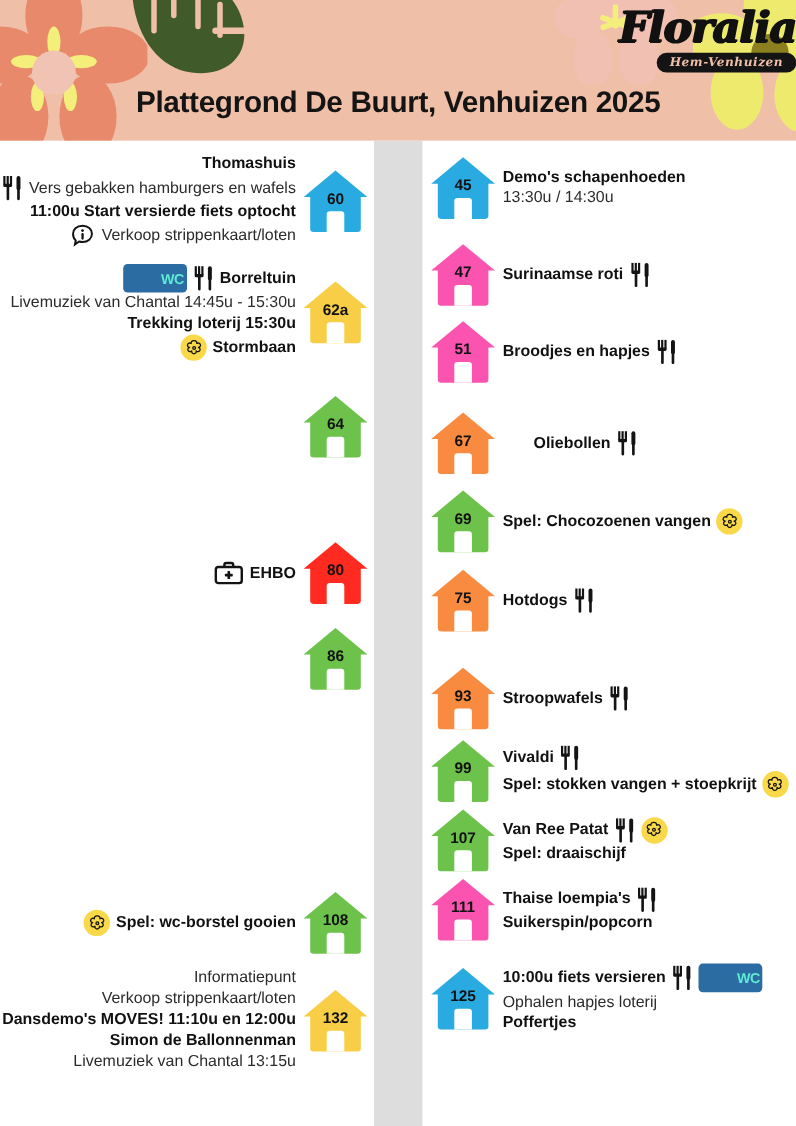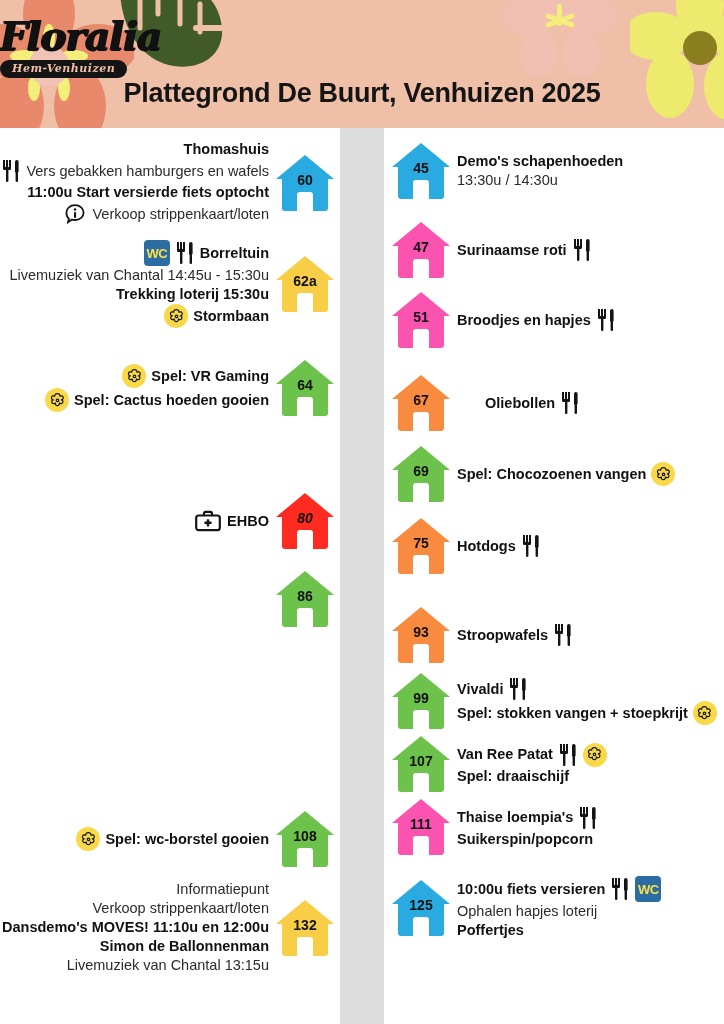--- a/index.html
+++ b/index.html
@@ -14,22 +14,22 @@
   
   #header{
     position:relative;
     width:724px;height:128px;
     background:#efbfa8;
     overflow:hidden;
   }
   .deco{position:absolute;pointer-events:none;}
 
   #logo{
-    position:absolute;left:0;right:0;top:14px;
-    text-align:left;
+    position:absolute;left:0;right:0;top:3px;
+    text-align:right;
     z-index:5;
   }
   #logo-word{
     font-family:"DejaVu Serif", serif;
     font-style:italic;
     font-weight:700;
     font-size:39px;
     color:#111111;
     letter-spacing:-1px;
     line-height:44px;
@@ -133,24 +133,24 @@
   .ico svg{display:block;}
 
   .badge-flower{
     width:24px;height:24px;border-radius:50%;
     background:#f9d949;
     display:flex;align-items:center;justify-content:center;
     flex:0 0 24px;
   }
   .wc{
     width:26px;height:26px;border-radius:4px;
-    background:#2b6ca3;color:#fde047;
+    background:#2b6ca3;color:#5eead4;
     font-size:13px;font-weight:700;
     display:flex;align-items:center;justify-content:center;
-    flex:0 0 26px;letter-spacing:-0.5px;
+    flex:0 0 26px;letter-spacing:-0.5px;padding-left:32px;
   }
 </style>
 </head>
 <body>
 
 <div id="header">
 
   <div class="deco" style="left:-36px;top:-18px;width:170px;height:170px;">
     <svg viewBox="0 0 170 170" width="170" height="170">
       <g fill="#e8896b">
@@ -304,44 +304,20 @@
           </div>
         </div>
         <div class="house" style="color: rgb(247, 206, 70);">
           <div class="roof"></div>
           <div class="base"></div>
           <div class="door"></div>
           <div class="num">62a</div>
         </div>
       </div>
       <div class="row left" style="top: 232px;">
-        <div class="lines">
-          <div class="line b">
-            <span class="badge-flower">
-              <svg viewBox="0 0 24 24" width="19" height="19">
-                <g fill="none" stroke="#141414" stroke-width="1.5" stroke-linejoin="round">
-                  <path d="M12 3.4c2.2 0 3.4 1.5 3 3.2 1.6-1 3.4-.6 4.1 1.1.7 1.7-.4 3.2-2.2 3.5 1.8.6 2.5 2.3 1.5 3.7-1 1.4-2.9 1.4-4 .2.3 1.9-.9 3.3-2.6 3.3s-2.9-1.4-2.6-3.3c-1.1 1.2-3 1.2-4-.2-1-1.4-.3-3.1 1.5-3.7-1.8-.3-2.9-1.8-2.2-3.5.7-1.7 2.5-2.1 4.1-1.1-.4-1.7.8-3.2 3-3.2z"></path>
-                  <circle cx="12" cy="11.8" r="1.6"></circle>
-                </g>
-              </svg>
-            </span>
-            <span>Spel: VR Gaming</span>
-          </div>
-          <div class="line b">
-            <span class="badge-flower">
-              <svg viewBox="0 0 24 24" width="19" height="19">
-                <g fill="none" stroke="#141414" stroke-width="1.5" stroke-linejoin="round">
-                  <path d="M12 3.4c2.2 0 3.4 1.5 3 3.2 1.6-1 3.4-.6 4.1 1.1.7 1.7-.4 3.2-2.2 3.5 1.8.6 2.5 2.3 1.5 3.7-1 1.4-2.9 1.4-4 .2.3 1.9-.9 3.3-2.6 3.3s-2.9-1.4-2.6-3.3c-1.1 1.2-3 1.2-4-.2-1-1.4-.3-3.1 1.5-3.7-1.8-.3-2.9-1.8-2.2-3.5.7-1.7 2.5-2.1 4.1-1.1-.4-1.7.8-3.2 3-3.2z"></path>
-                  <circle cx="12" cy="11.8" r="1.6"></circle>
-                </g>
-              </svg>
-            </span>
-            <span>Spel: Cactus hoeden gooien</span>
-          </div>
-        </div>
         <div class="house" style="color: rgb(108, 194, 74);">
           <div class="roof"></div>
           <div class="base"></div>
           <div class="door"></div>
           <div class="num">64</div>
         </div>
       </div>
       <div class="row left" style="top: 365px;">
         <div class="lines">
           <div class="line b">
@@ -353,21 +329,21 @@
                 </g>
                 <g fill="#141414">
                   <rect x="12.8" y="10.2" width="2.4" height="7.2" rx="0.6"></rect>
                   <rect x="10.4" y="12.6" width="7.2" height="2.4" rx="0.6"></rect>
                 </g>
               </svg>
             </span>
             <span>EHBO</span>
           </div>
         </div>
-        <div class="house" style="color: rgb(255, 42, 32); font-style: italic;">
+        <div class="house" style="color: rgb(255, 42, 32);">
           <div class="roof"></div>
           <div class="base"></div>
           <div class="door"></div>
           <div class="num">80</div>
         </div>
       </div>
       <div class="row left" style="top: 443px;">
         <div class="house" style="color: rgb(108, 194, 74);">
           <div class="roof"></div>
           <div class="base"></div>

